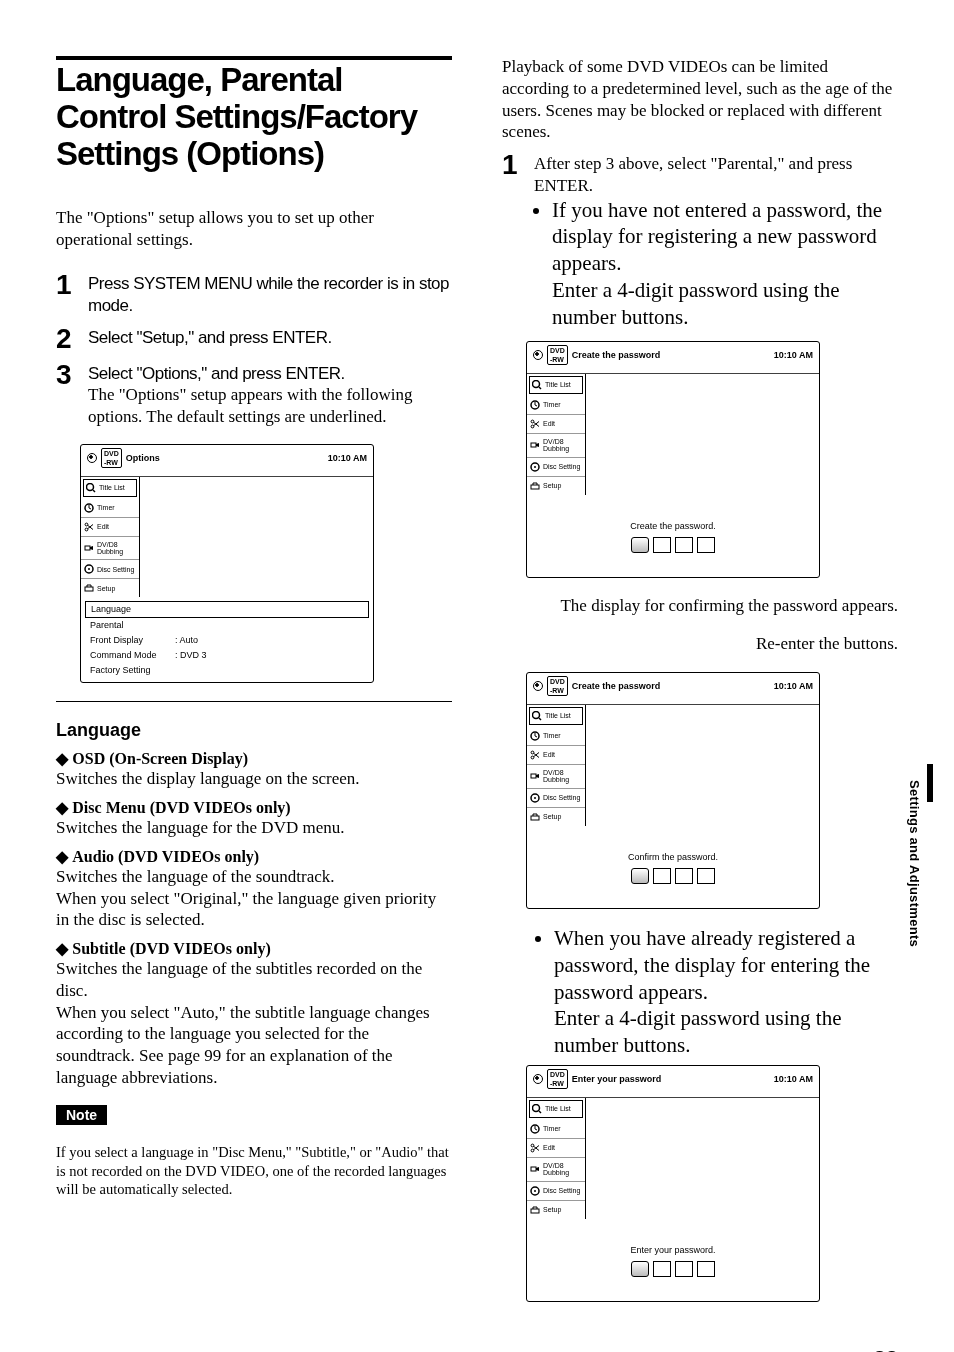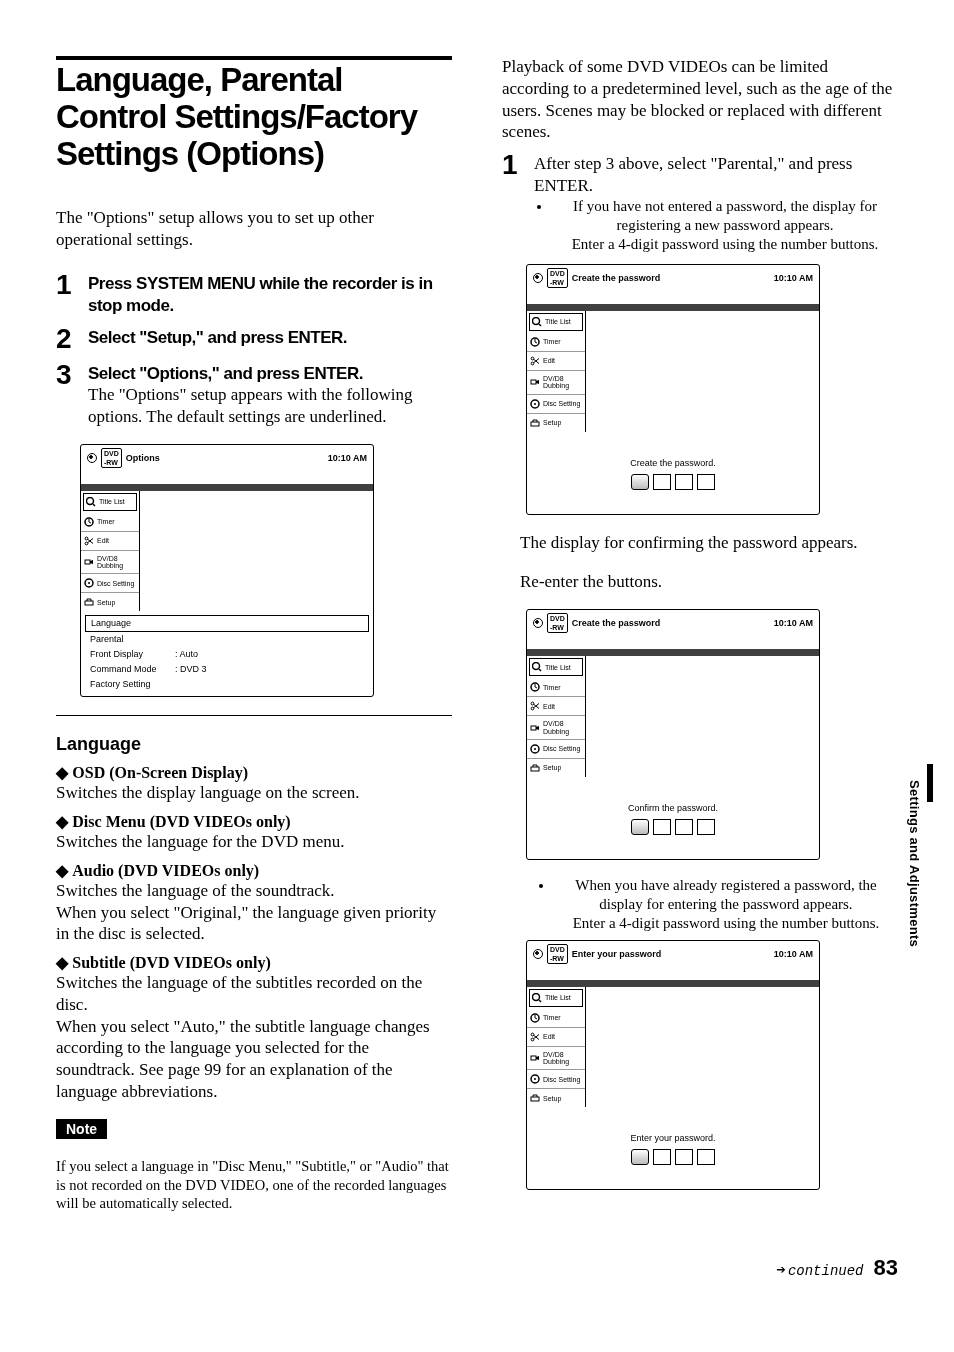--- a/index.html
+++ b/index.html
@@ -57,41 +57,41 @@
     width: 32px;
     flex: 0 0 32px;
     padding-top: 2px;
   }
   .step-text {
     flex: 1;
     padding-top: 4px;
   }
   .step-head {
     font-family: Arial, Helvetica, sans-serif;
-    font-weight: bold;
+    font-weight: normal;
     font-size: 17px;
     line-height: 1.28;
     letter-spacing: -0.5px;
   }
   .step-body {
     font-size: 17px;
     line-height: 1.28;
   }
   .osd {
     border: 1.5px solid #000;
     border-radius: 3px;
     width: 292px;
     margin: 6px 0 16px 24px;
     font-family: Arial, Helvetica, sans-serif;
   }
   .osd-header {
     display: flex;
     align-items: center;
-    padding: 3px 6px 16px 6px;
-    border-bottom: 7px solid #404040;
+    padding: 3px 6px 8px 6px;
+    border-bottom: 1px solid #404040;
     font-size: 9px;
     font-weight: bold;
     gap: 4px;
   }
   .osd-recicon {
     width: 8px; height: 8px; border: 1.5px solid #000; border-radius: 50%;
     display: inline-block;
     background: radial-gradient(circle at 3px 3px, #000 1.5px, transparent 2px), #fff;
   }
   .osd-dvdbadge {
@@ -214,29 +214,29 @@
     font-family: Arial, Helvetica, sans-serif;
     font-weight: bold;
     font-size: 18px;
     margin: 0 0 2px 0;
   }
   .bullet-list {
     margin: 0;
     padding: 0 0 0 18px;
   }
   .bullet-list li {
-    font-size: 15px;
+    font-size: 21px;
     line-height: 1.28;
     margin-bottom: 4px;
-    text-align: center;
   }
   .inner-indent {
     font-size: 17px;
     line-height: 1.28;
     margin-left: 18px;
+    text-align: right;
   }
   .side-tab {
     position: absolute;
     right: 30px;
     top: 780px;
     width: 17px;
     height: 220px;
   }
   .side-tab .bar {
     position: absolute;

